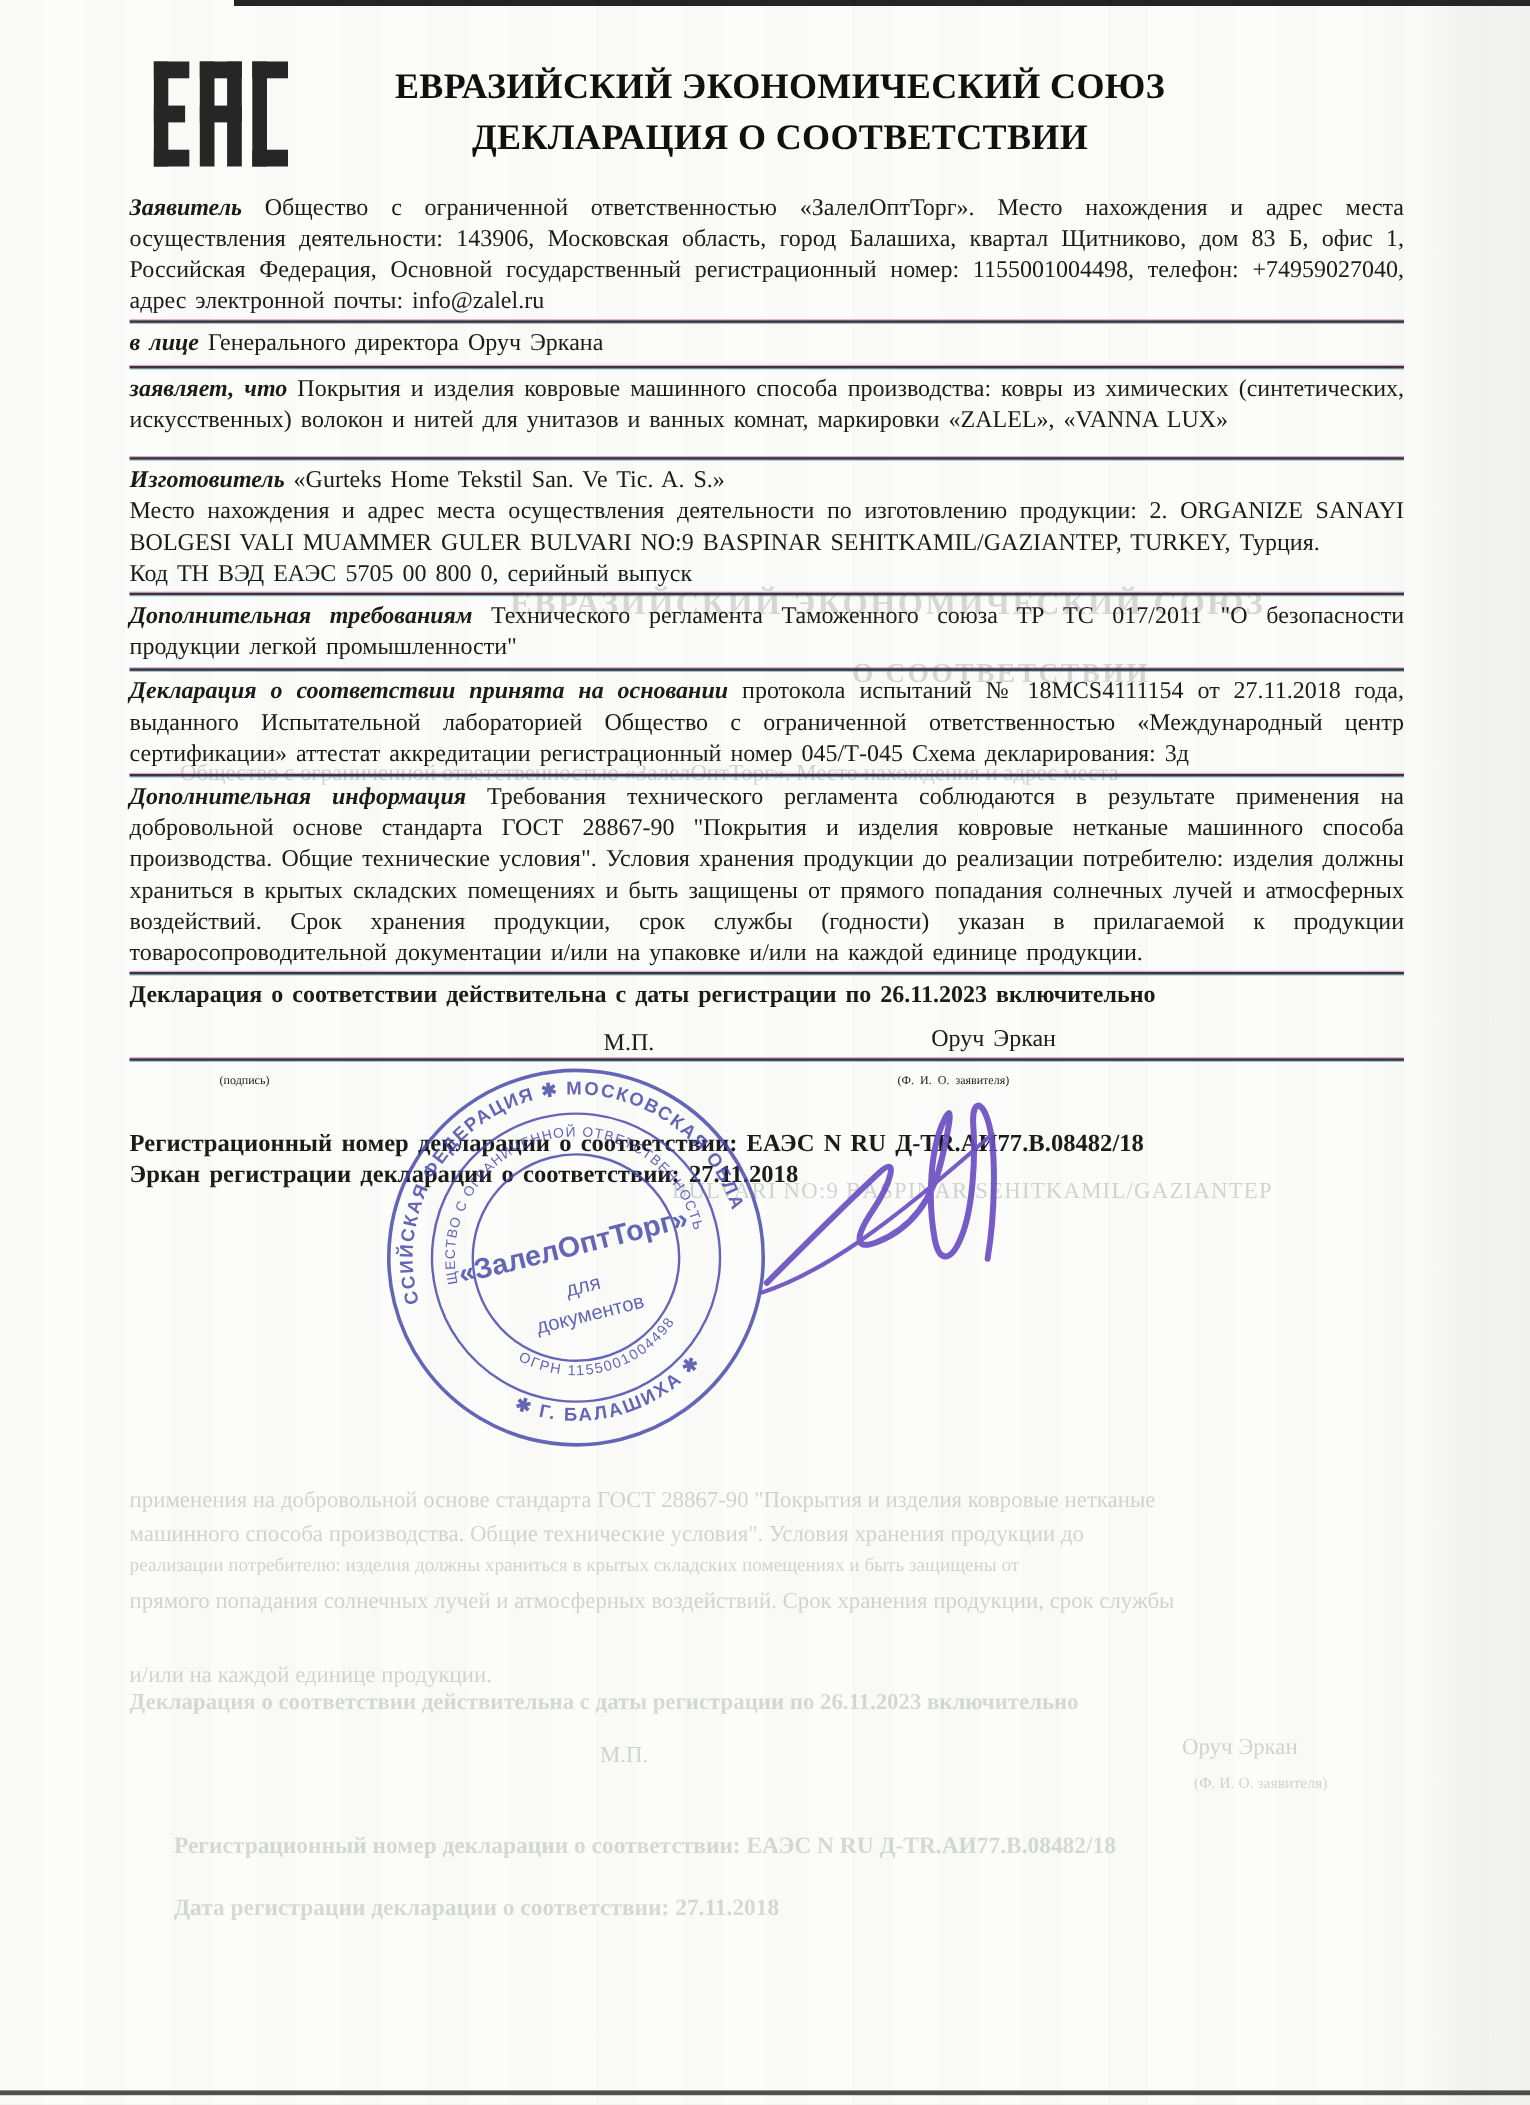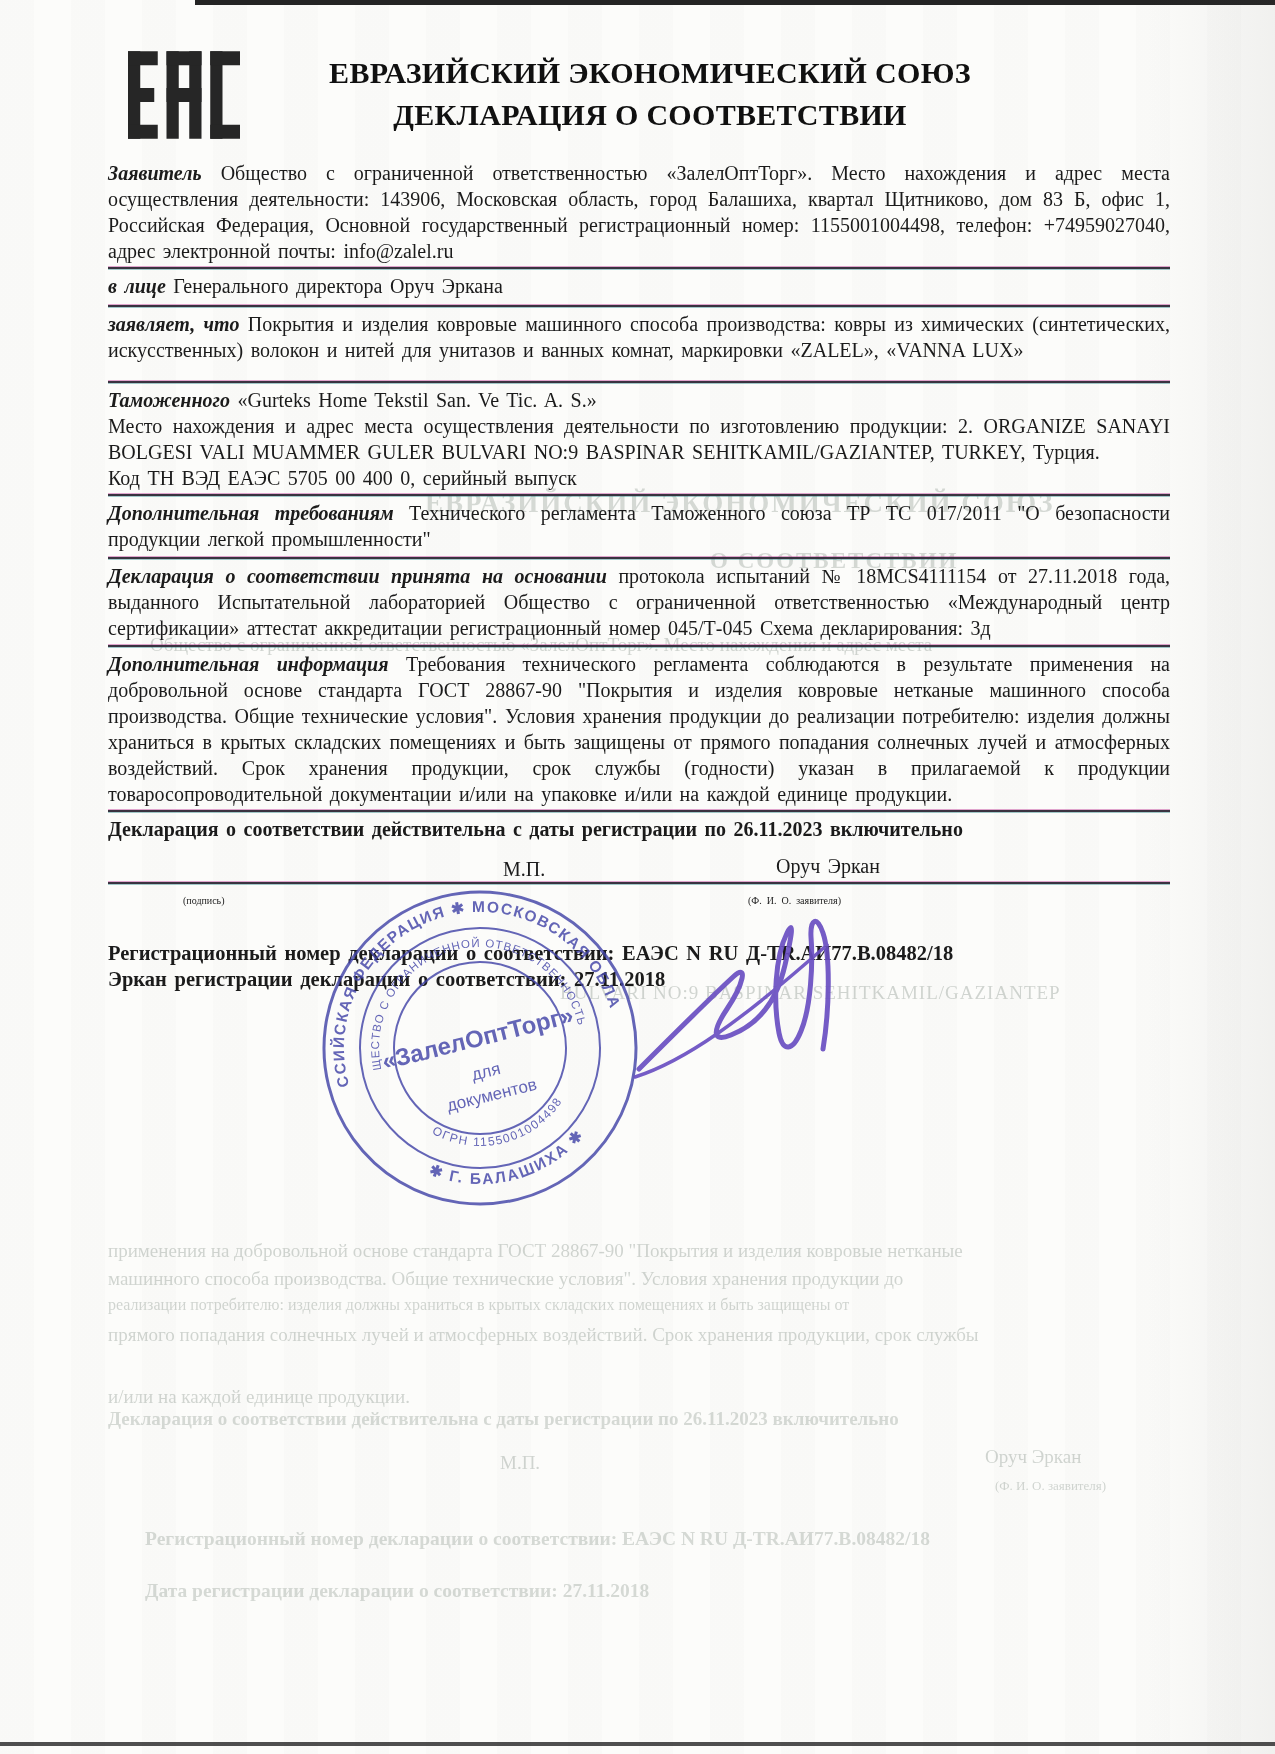--- a/index.html
+++ b/index.html
@@ -111,23 +111,23 @@
 
     <p class="para"><b>Заявитель</b> <span>Общество с ограниченной ответственностью «ЗалелОптТорг». Место нахождения и адрес места осуществления деятельности: 143906, Московская область, город Балашиха, квартал Щитниково, дом 83 Б, офис 1, Российская Федерация, Основной государственный регистрационный номер: 1155001004498, телефон: +74959027040, адрес электронной почты: info@zalel.ru</span></p>
     <div class="rule"></div>
 
     <p class="para mt-inperson"><b>в лице</b> <span>Генерального директора Оруч Эркана</span></p>
     <div class="rule r2"></div>
 
     <p class="para mt-declares"><b>заявляет, что</b> <span>Покрытия и изделия ковровые машинного способа производства: ковры из химических (синтетических, искусственных) волокон и нитей для унитазов и ванных комнат, маркировки «ZALEL», «VANNA LUX»</span></p>
     <div class="rule r3"></div>
 
-    <p class="para mt-manuf"><b>Таможенного</b> <span>«Gurteks Home Tekstil San. Ve Tic. A. S.»</span><br>
+    <p class="para mt-manuf"><b>Изготовитель</b> <span>«Gurteks Home Tekstil San. Ve Tic. A. S.»</span><br>
       <span>Место нахождения и адрес места осуществления деятельности по изготовлению продукции: 2. ORGANIZE SANAYI BOLGESI VALI MUAMMER GULER BULVARI NO:9 BASPINAR SEHITKAMIL/GAZIANTEP, TURKEY, Турция.</span><br>
-      <span>Код ТН ВЭД ЕАЭС 5705 00 400 0, серийный выпуск</span></p>
+      <span>Код ТН ВЭД ЕАЭС 5705 00 800 0, серийный выпуск</span></p>
     <div class="rule"></div>
 
     <p class="para mt-complies"><b>Дополнительная требованиям</b> <span>Технического регламента Таможенного союза ТР ТС 017/2011 "О безопасности продукции легкой промышленности"</span></p>
     <div class="rule r5"></div>
 
     <p class="para mt-basis"><b>Декларация о соответствии принята на основании</b> <span>протокола испытаний № 18MCS4111154 от 27.11.2018 года, выданного Испытательной лабораторией Общество с ограниченной ответственностью «Международный центр сертификации» аттестат аккредитации регистрационный номер 045/Т-045 Схема декларирования: 3д</span></p>
     <div class="rule r6"></div>
 
     <p class="para mt-additional"><b>Дополнительная информация</b> <span>Требования технического регламента соблюдаются в результате применения на добровольной основе стандарта ГОСТ 28867-90 "Покрытия и изделия ковровые нетканые машинного способа производства. Общие технические условия". Условия хранения продукции до реализации потребителю: изделия должны храниться в крытых складских помещениях и быть защищены от прямого попадания солнечных лучей и атмосферных воздействий. Срок хранения продукции, срок службы (годности) указан в прилагаемой к продукции товаросопроводительной документации и/или на упаковке и/или на каждой единице продукции.</span></p>
     <div class="rule"></div>

